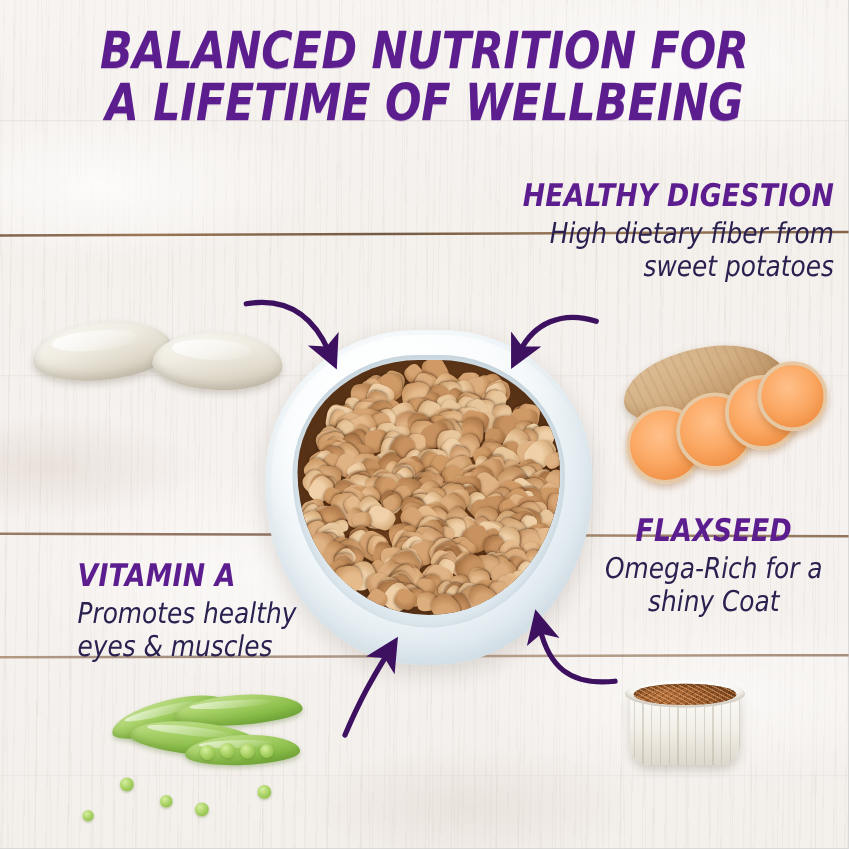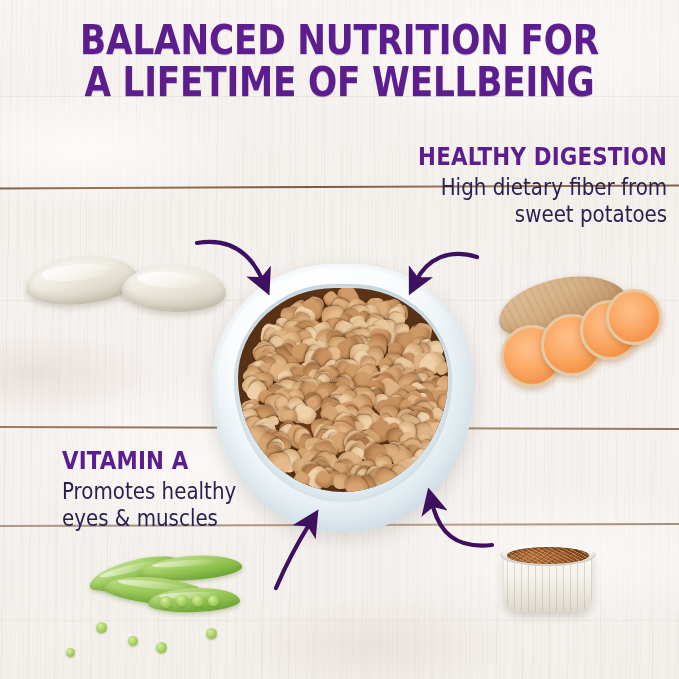--- a/index.html
+++ b/index.html
@@ -3,20 +3,21 @@
 <meta charset="utf-8">
 <style>
   html,body{margin:0;padding:0;background:#fff;}
   body{font-family:"Liberation Sans",sans-serif;}
 
   #poster{
     position:relative;
     width:679px;height:679px;
     overflow:hidden;
     background:#a3a3a3;
+    font-style:italic;
   }
 
   
   .wood-base{
     position:absolute;inset:0;
     background:
       linear-gradient(180deg,#f7f4f1 0%,#f4f0ec 30%,#f6f2ef 60%,#f3efeb 100%);
   }
   .wood-grain{
     position:absolute;inset:0;
@@ -761,14 +762,19 @@
     <div class="sub txt">High dietary fiber from
 sweet potatoes</div>
   </div>
 
   <div class="callout" id="c-vitamin">
     <div class="ttl">VITAMIN A</div>
     <div class="sub txt">Promotes healthy
 eyes &amp; muscles</div>
   </div>
 
+  <div class="callout center" id="c-flax">
+    <div class="ttl">FLAXSEED</div>
+    <div class="sub txt">Omega-Rich for a
+shiny Coat</div>
+  </div>
 
 </div>
 
 </body></html>

